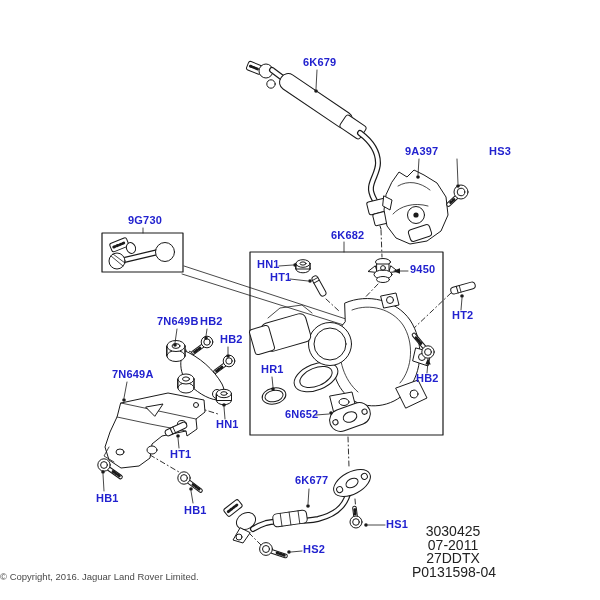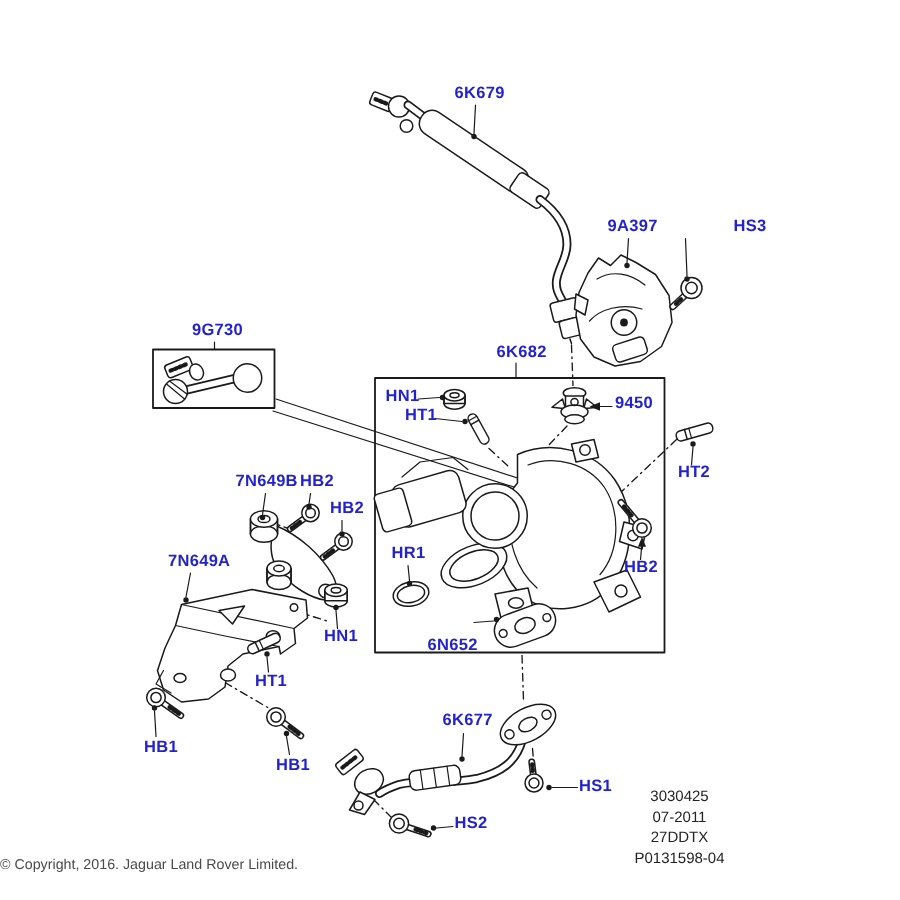--- a/index.html
+++ b/index.html
@@ -18,21 +18,21 @@
   svg .tubeI { stroke:#ffffff; stroke-width:3.6; }
   svg .shkO { stroke-width:4.6; }
   svg .shkI { stroke:#ffffff; stroke-width:2.6; }
   svg .thr { stroke-width:2.8; stroke-dasharray:1.3 1.9; }
   .plabel {
     position:absolute; font-size:11px; font-weight:bold; color:#2222cf;
     white-space:nowrap; letter-spacing:0.2px;
   }
   .stamp {
     position:absolute; left:412px; top:525px; width:82px; text-align:center;
-    font-size:10px; line-height:13.5px; color:#222222; white-space:nowrap;
+    font-size:14px; line-height:13.5px; color:#222222; white-space:nowrap;
   }
   .copyright {
     position:absolute; left:0; right:0; top:571px; 
     font-size:9.5px; color:#4a4a4a; white-space:nowrap;
   }
 </style>
 </head>
 <body>
 
 <div class="stage">
@@ -367,21 +367,21 @@
   <div class="plabel" style="left: 270px; top: 271px; color: rgb(34, 34, 207);">HT1</div>
   <div class="plabel" style="left: 410px; top: 263px; color: rgb(34, 34, 207);">9450</div>
   <div class="plabel" style="left: 452px; top: 309px; color: rgb(34, 34, 207);">HT2</div>
   <div class="plabel" style="left: 157px; top: 315px; color: rgb(34, 34, 207);">7N649B</div>
   <div class="plabel" style="left: 200px; top: 315px; color: rgb(34, 34, 207);">HB2</div>
   <div class="plabel" style="left: 220px; top: 333px; color: rgb(34, 34, 207);">HB2</div>
   <div class="plabel" style="left: 112px; top: 368px; color: rgb(34, 34, 207); text-align: center;">7N649A</div>
   <div class="plabel" style="left: 261px; top: 363px; color: rgb(34, 34, 207);">HR1</div>
   <div class="plabel" style="left: 416px; top: 372px; color: rgb(34, 34, 207);">HB2</div>
   <div class="plabel" style="left: 216px; top: 418px; color: rgb(34, 34, 207);">HN1</div>
-  <div class="plabel" style="left: 285px; top: 408px; color: rgb(34, 34, 207); margin-top: 16px;">6N652</div>
+  <div class="plabel" style="left: 285px; top: 408px; color: rgb(34, 34, 207);">6N652</div>
   <div class="plabel" style="left: 170px; top: 448px; color: rgb(34, 34, 207);">HT1</div>
   <div class="plabel" style="left: 96px; top: 492px; color: rgb(34, 34, 207);">HB1</div>
   <div class="plabel" style="left: 184px; top: 504px; color: rgb(34, 34, 207);">HB1</div>
   <div class="plabel" style="left: 295px; top: 474px; color: rgb(34, 34, 207);">6K677</div>
   <div class="plabel" style="left: 386px; top: 518px; color: rgb(34, 34, 207);">HS1</div>
   <div class="plabel" style="left: 303px; top: 543px; color: rgb(34, 34, 207);">HS2</div>
 
   <div class="stamp">
     <div>3030425</div>
     <div>07-2011</div>

